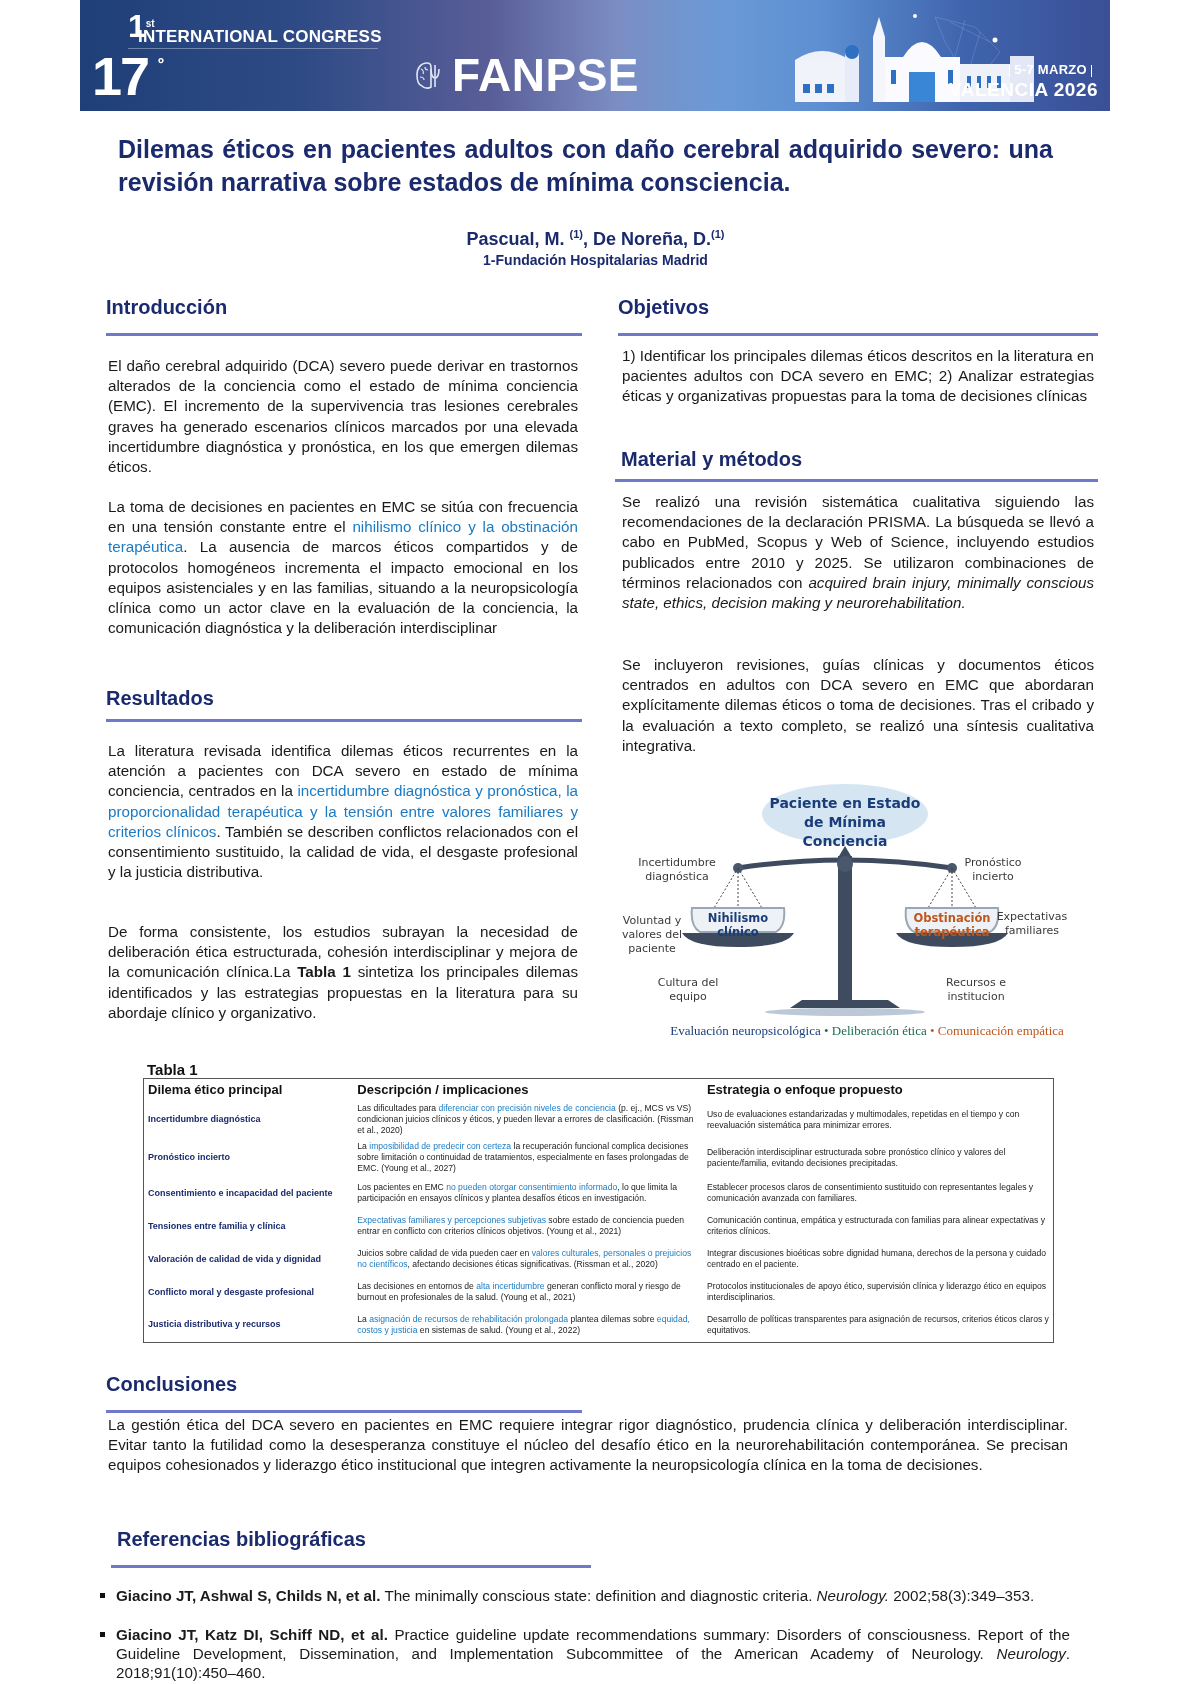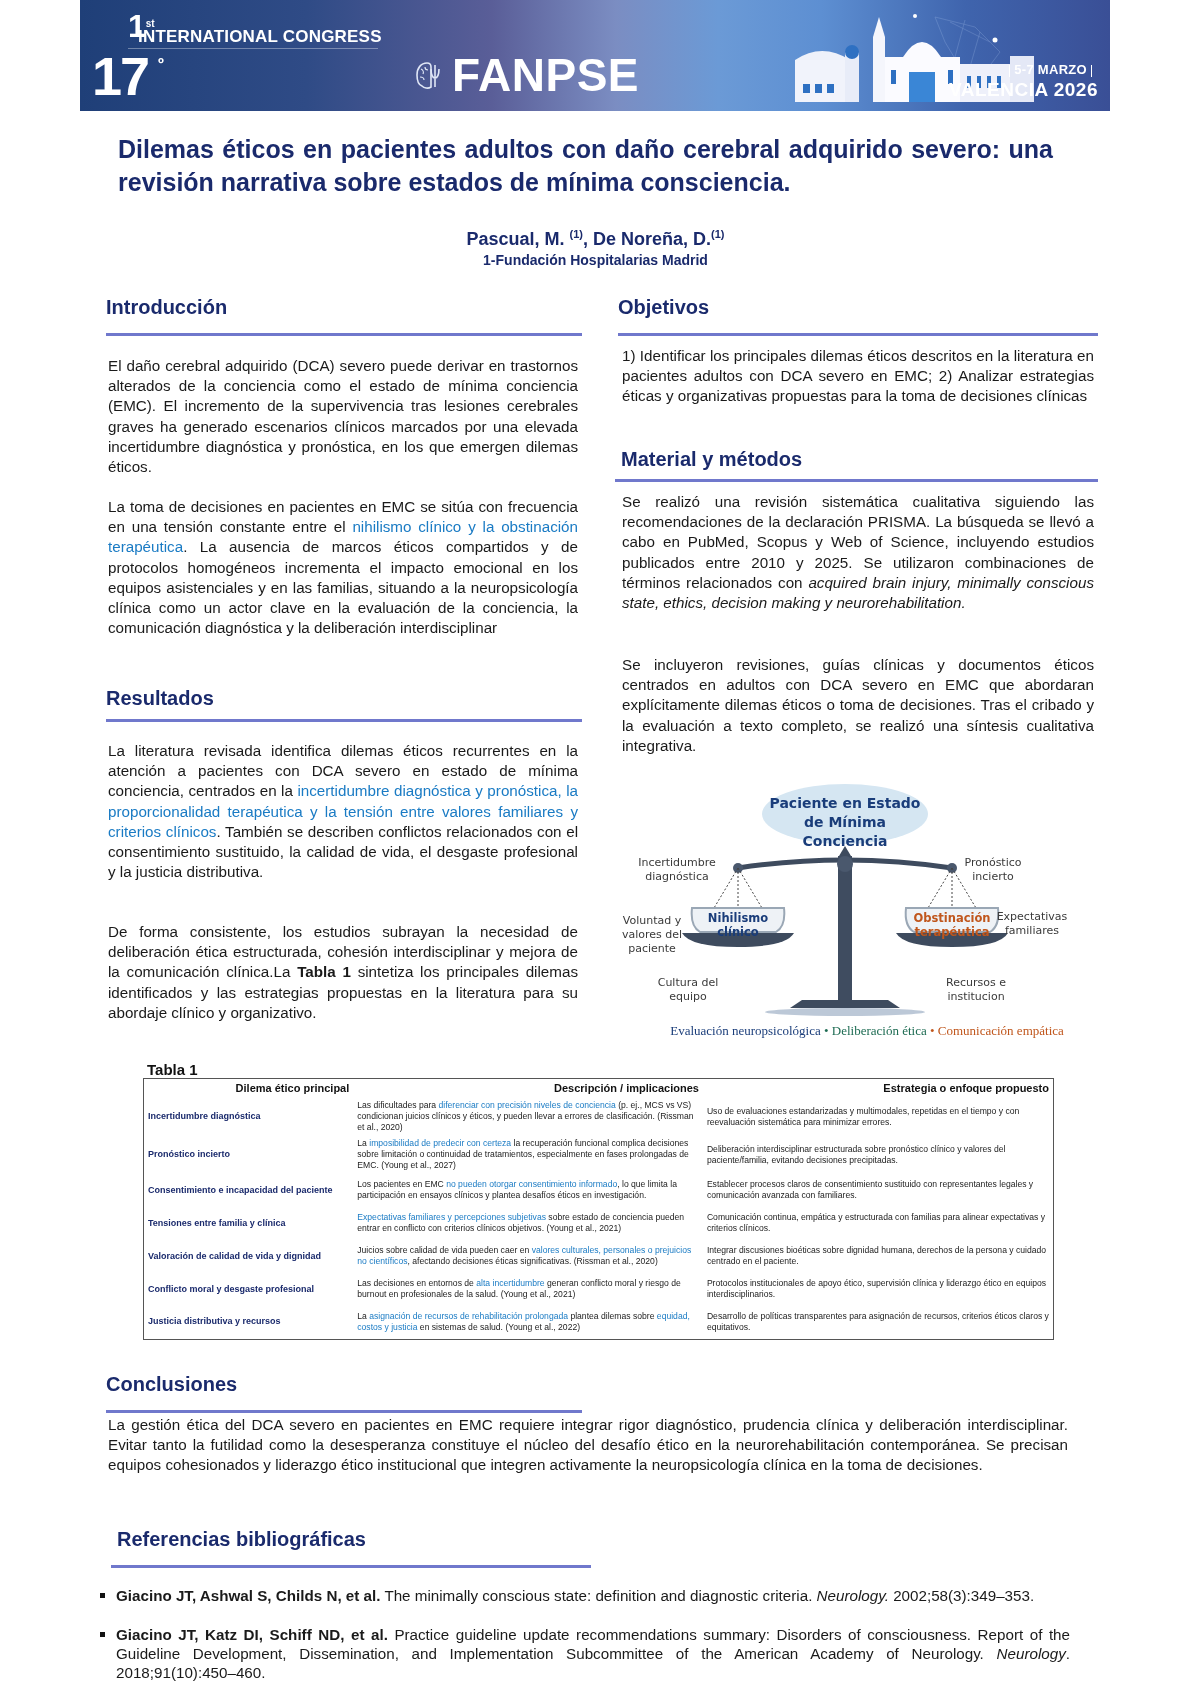--- a/index.html
+++ b/index.html
@@ -45,21 +45,21 @@
   .b { font-weight: 700; }
 
   
   .figure { position: absolute; left: 640px; top: 780px; width: 410px; height: 265px; }
   .fig-lbl { position: absolute; font-family: "DejaVu Sans", sans-serif; font-size: 11px; color: #3a3a3a; text-align: center; line-height: 14px; }
   .fig-cap { position: absolute; left: 0; top: 243px; width: 410px; text-align: center; font-family: Liberation Serif, serif; font-size: 13px; margin-left: 22px; }
 
   
   .tbl-title { position: absolute; left: 147px; top: 1061px; font-weight: 700; font-size: 15px; color: #111; }
   .tbl { position: absolute; left: 143px; top: 1078px; width: 911px; border-collapse: collapse; border-top: 1.5px solid #555; border-bottom: 1.5px solid #555; border-left: 1px solid #555; border-right: 1px solid #555; }
-  .tbl th { font-size: 11px; font-weight: 700; padding: 3px 4px 4px; text-align: right; color: #111; }
+  .tbl th { font-size: 13px; font-weight: 700; padding: 3px 4px 4px; text-align: left; color: #111; }
   .tbl td { font-size: 8.6px; line-height: 11px; padding: 2px 4px 3px; vertical-align: middle; color: #222; }
   .tbl td.c1 { width: 210px; font-weight: 700; color: #1a2a6c; font-size: 9px; }
   .tbl td.c2 { width: 350px; }
   .tbl td.c3 { width: 351px; }
   .tbl tr.r td { height: 33px; }
 
   
   .ref { position: absolute; left: 100px; width: 970px; font-size: 15.2px; line-height: 19px; text-align: justify; padding-left: 16px; }
   .ref .bul { position: absolute; left: 0; top: 7px; width: 5px; height: 5px; background: #111; }
 </style>

